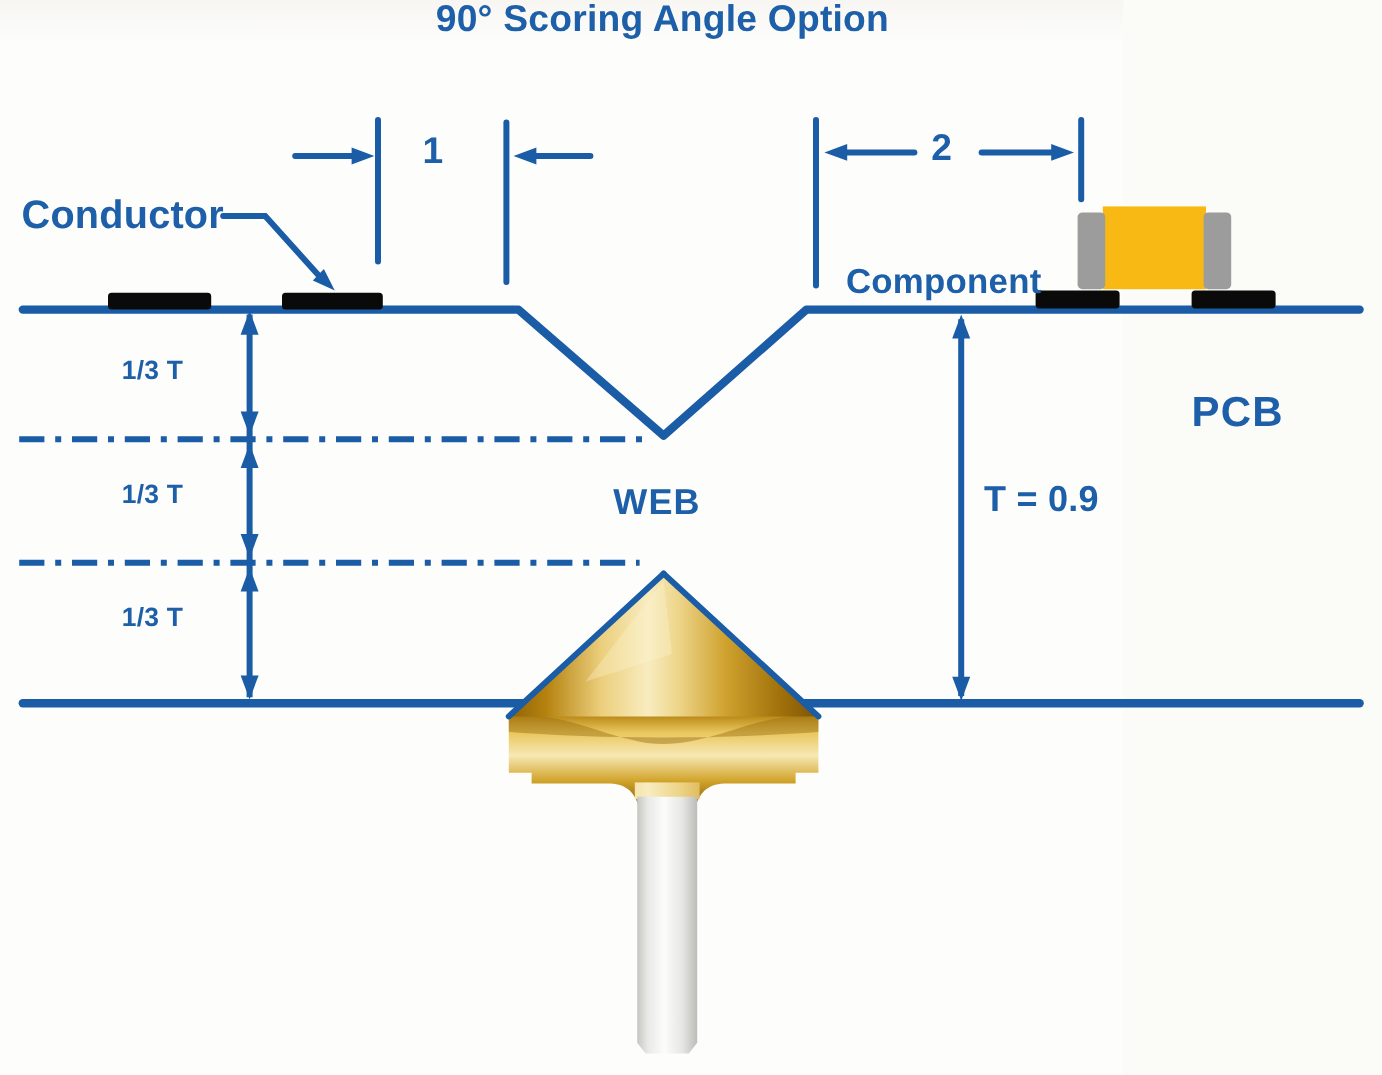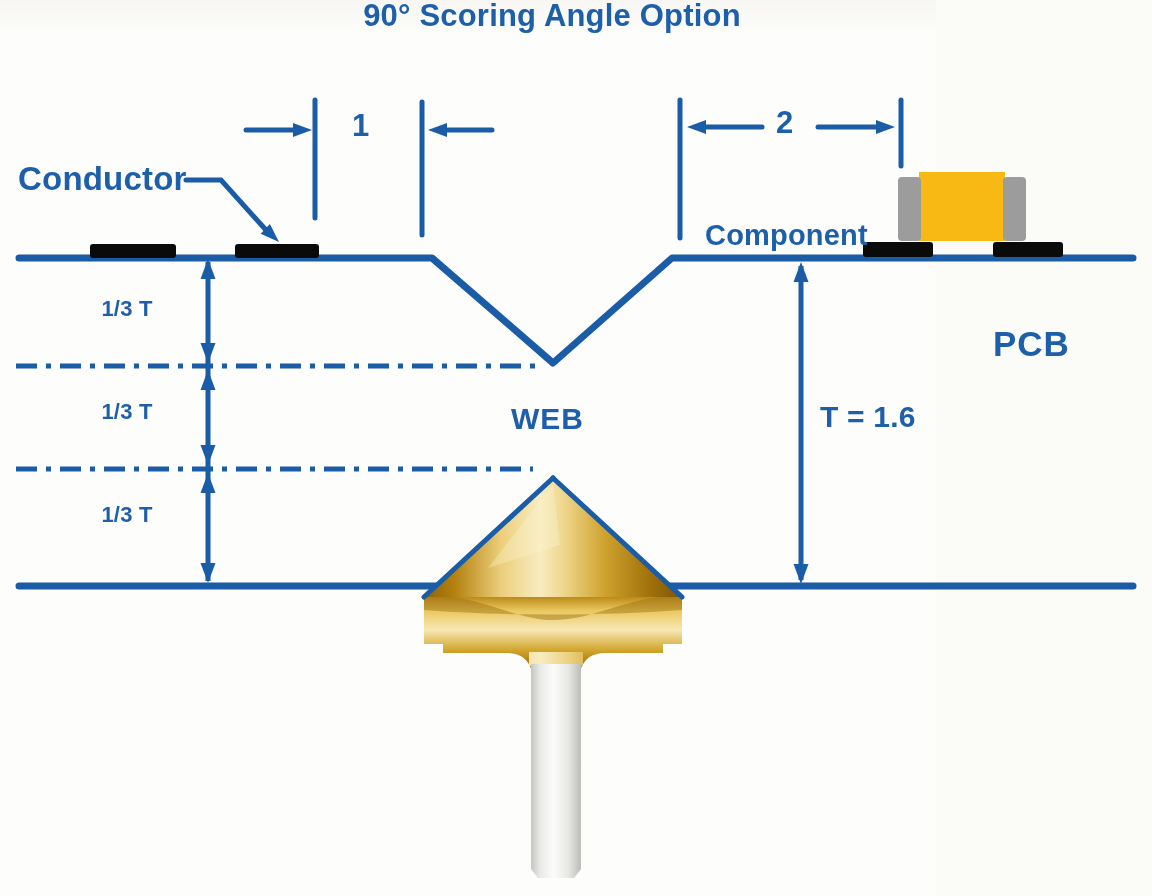--- a/index.html
+++ b/index.html
@@ -143,19 +143,19 @@
       <rect x="898" y="177" width="23" height="64" rx="4" fill="#9c9c9c"></rect>
       <rect x="1003" y="177" width="23" height="64" rx="4" fill="#9c9c9c"></rect>
     </g>
   </svg>
 
   <div class="lbl title">90° Scoring Angle Option</div>
   <div class="lbl conductor">Conductor</div>
   <div class="lbl component">Component</div>
   <div class="lbl pcb">PCB</div>
   <div class="lbl web">WEB</div>
-  <div class="lbl t16">T = 1.6</div>
+  <div class="lbl t16">T = 0.9</div>
   <div class="lbl third third1">1/3 T</div>
   <div class="lbl third third2">1/3 T</div>
   <div class="lbl third third3">1/3 T</div>
   <div class="lbl dim1">1</div>
   <div class="lbl dim2">2</div>
 </div>
 
 </body></html>

